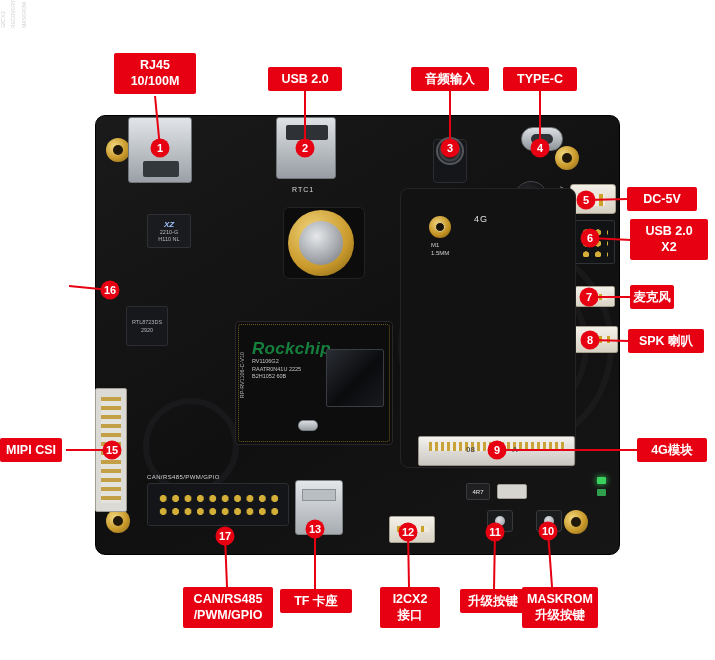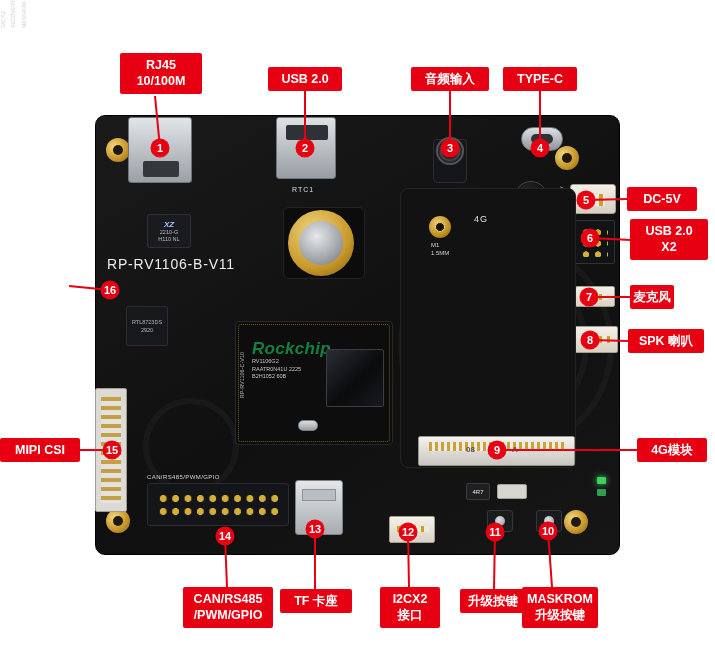--- a/index.html
+++ b/index.html
@@ -106,28 +106,28 @@
   #led2{left:597px;top:489px;background:#2f9e4d}
 
   
   .leaders{position:absolute;left:0;top:0;z-index:5;pointer-events:none}
   .leaders line{stroke:var(--callout-red,#e60012);stroke-width:2}
   .callout-label{position:absolute;z-index:6;background:var(--callout-red,#e60012);color:#fff;
                  font-size:12.5px;font-weight:bold;text-align:center;padding:4px 3px;line-height:1.3;border-radius:2px}
   .callout-label span{display:block}
   .callout-num{position:absolute;z-index:7;width:19px;height:19px;border-radius:50%;background:var(--callout-red,#e60012);
                color:#fff;font-size:11px;font-weight:bold;text-align:center;line-height:19px;transform:translate(-50%,-50%)}
-  #lbl-1{left:120px;top:53px;width:82px}   #lbl-2{left:268px;top:67px;width:74px}
+  #lbl-1{left:114px;top:53px;width:82px}   #lbl-2{left:268px;top:67px;width:74px}
   #lbl-3{left:411px;top:67px;width:78px}   #lbl-4{left:503px;top:67px;width:74px}
   #lbl-5{left:627px;top:187px;width:70px}  #lbl-6{left:630px;top:219px;width:78px}
   #lbl-7{left:630px;top:285px;width:44px}  #lbl-8{left:628px;top:329px;width:76px}
   #lbl-9{left:637px;top:438px;width:70px}  #lbl-10{left:522px;top:587px;width:76px}
   #lbl-11{left:460px;top:589px;width:66px} #lbl-12{left:380px;top:587px;width:60px}
   #lbl-13{left:280px;top:589px;width:72px} #lbl-14{left:183px;top:587px;width:90px}
-  #lbl-15{left:0px;top:438px;width:80px}   #lbl-16{left:0px;top:262px;width:70px}
+  #lbl-15{left:0px;top:438px;width:62px}   #lbl-16{left:0px;top:262px;width:70px}
   #num-1{left:160px;top:148px}  #num-2{left:305px;top:148px}  #num-3{left:450px;top:148px}
   #num-4{left:540px;top:148px}  #num-5{left:586px;top:200px}  #num-6{left:590px;top:238px}
   #num-7{left:589px;top:297px}  #num-8{left:590px;top:340px}  #num-9{left:497px;top:450px}
   #num-10{left:548px;top:531px} #num-11{left:495px;top:532px} #num-12{left:408px;top:532px}
   #num-13{left:315px;top:529px} #num-14{left:225px;top:536px} #num-15{left:112px;top:450px}
   #num-16{left:110px;top:290px}
 </style>
 </head>
 <body>
 
@@ -180,21 +180,20 @@
   <div class="abs" id="batt-ring"></div>
   <div class="abs" id="batt-cell"></div>
   <span class="abs" id="ss-rtc">RTC1</span>
 
   <div class="abs" id="xz-chip">
     <span class="brand">XZ</span>
     <span class="sm">2210-G</span>
     <span class="sm">H110 NL</span>
   </div>
 
-  <span class="abs" id="ss-title">RP-RV1106-B-V11</span>
 
   <div class="abs" id="wifi-chip">
     <span>RTL8723DS</span>
     <span>2920</span>
   </div>
 
   <div class="abs" id="soc-module"></div>
   <span class="abs" id="rk-logo">Rockchip</span>
   <div class="abs" id="rk-lines">
     <span>RV1106G2</span>
@@ -327,17 +326,17 @@
   <div class="callout-num" id="num-4">4</div>
   <div class="callout-num" id="num-5">5</div>
   <div class="callout-num" id="num-6">6</div>
   <div class="callout-num" id="num-7">7</div>
   <div class="callout-num" id="num-8">8</div>
   <div class="callout-num" id="num-9">9</div>
   <div class="callout-num" id="num-10">10</div>
   <div class="callout-num" id="num-11">11</div>
   <div class="callout-num" id="num-12">12</div>
   <div class="callout-num" id="num-13">13</div>
-  <div class="callout-num" id="num-14">14</div>
+  <div class="callout-num" id="num-14">17</div>
   <div class="callout-num" id="num-15">15</div>
   <div class="callout-num" id="num-16">16</div>
 
 </div>
 
 </body></html>

